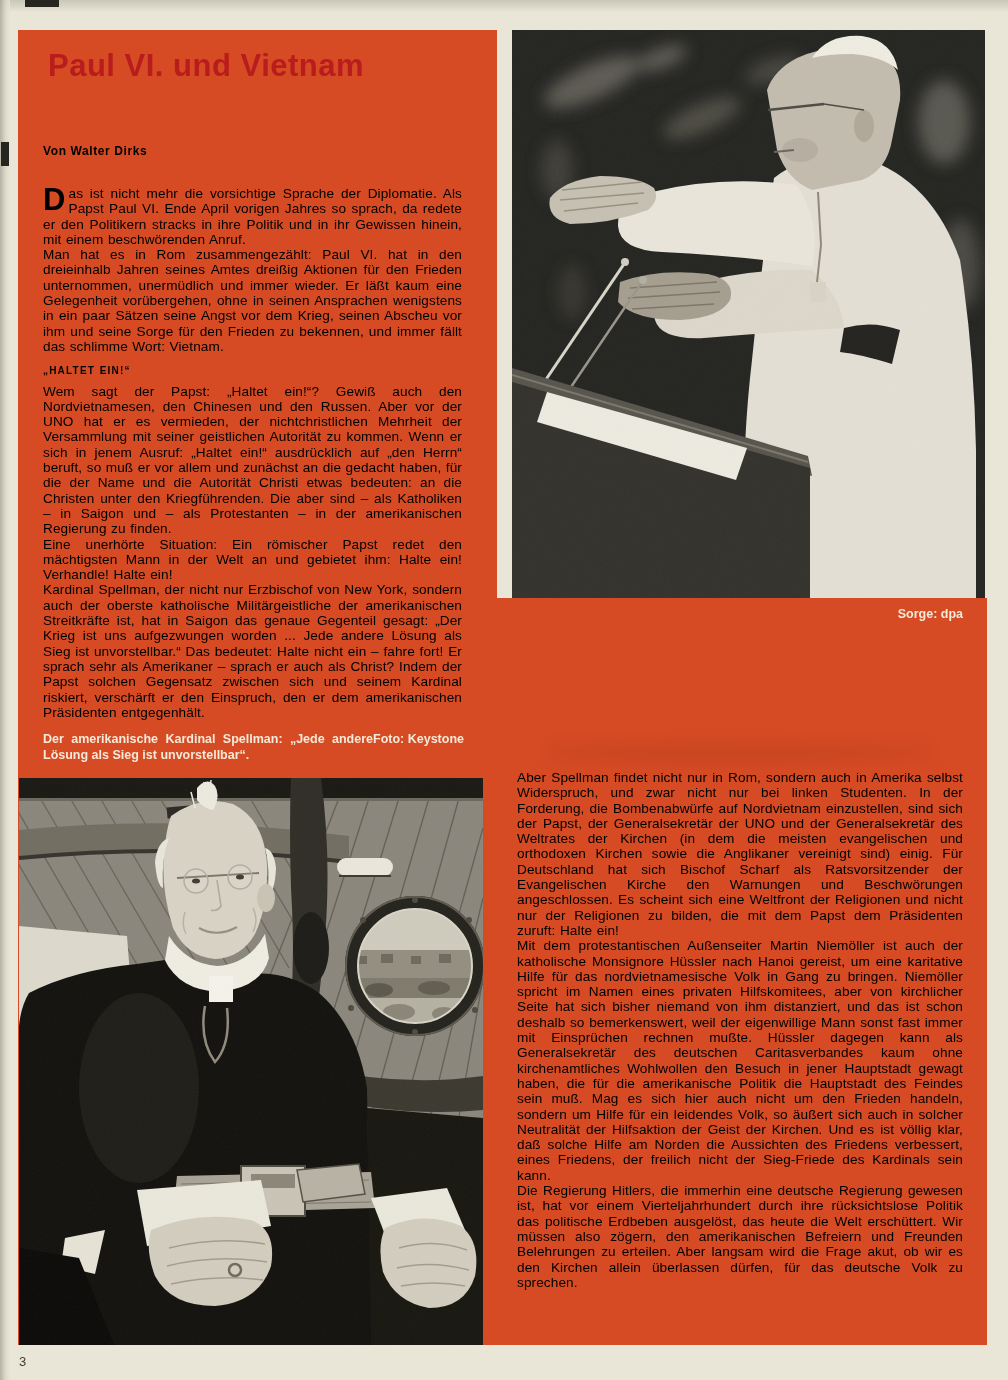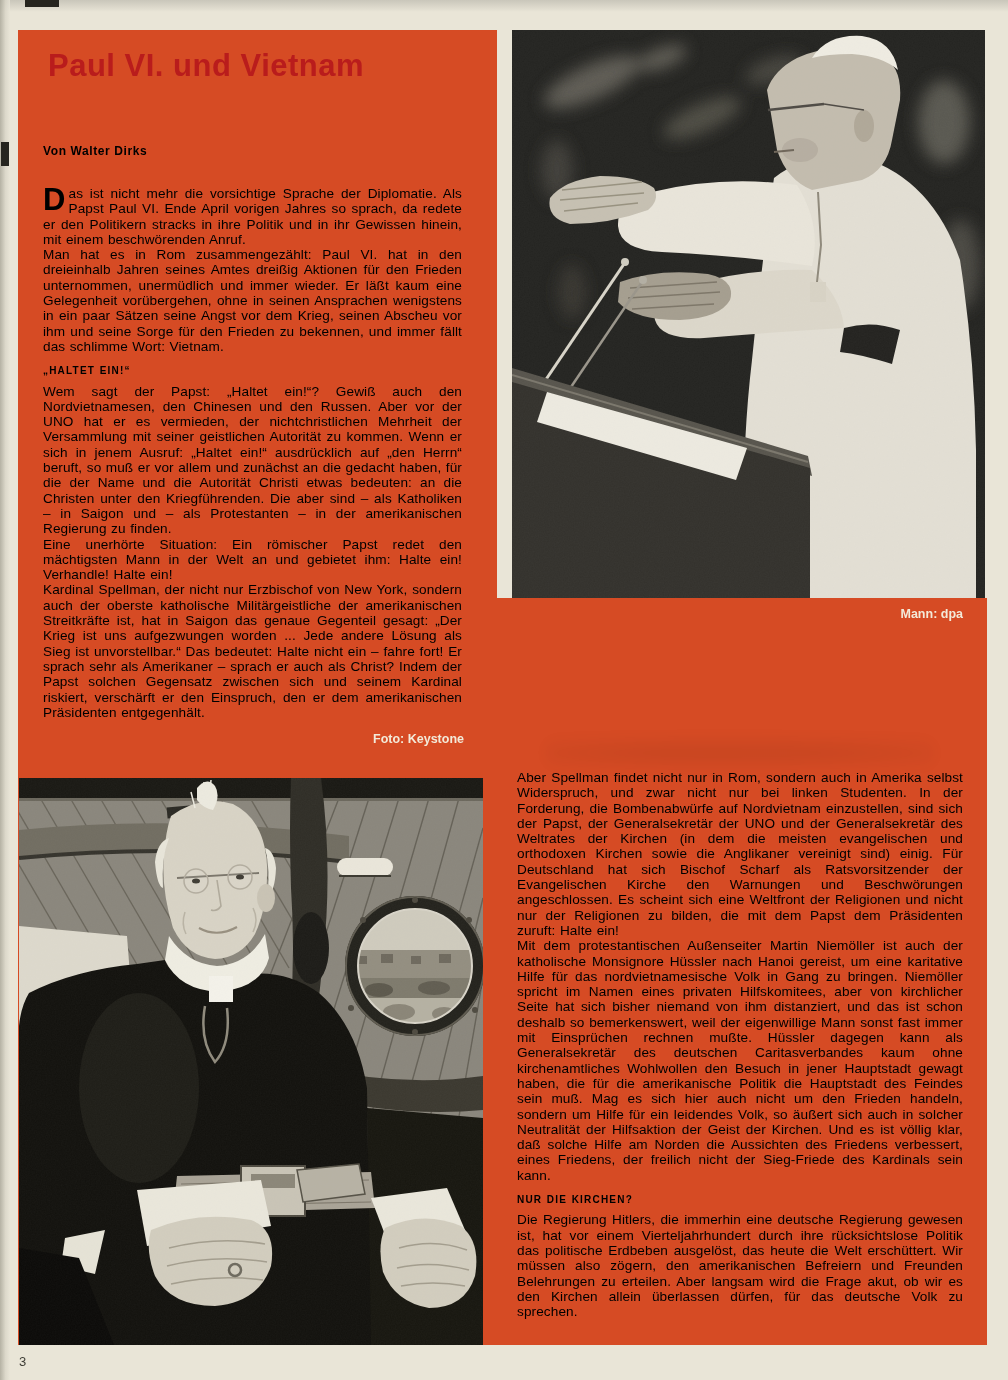--- a/index.html
+++ b/index.html
@@ -258,26 +258,26 @@
   <p><span class="dropcap">D</span><span>as ist nicht mehr die vorsichtige Sprache der Diplomatie. Als Papst Paul VI. Ende April vorigen Jahres so sprach, da redete er den Politikern stracks in ihre Politik und in ihr Gewissen hinein, mit einem beschwörenden Anruf.</span></p>
   <p>Man hat es in Rom zusammengezählt: Paul VI. hat in den dreieinhalb Jahren seines Amtes dreißig Aktionen für den Frieden unternommen, unermüdlich und immer wieder. Er läßt kaum eine Gelegenheit vorübergehen, ohne in seinen Ansprachen wenigstens in ein paar Sätzen seine Angst vor dem Krieg, seinen Abscheu vor ihm und seine Sorge für den Frieden zu bekennen, und immer fällt das schlimme Wort: Vietnam.</p>
   <h3>„HALTET EIN!“</h3>
   <p>Wem sagt der Papst: „Haltet ein!“? Gewiß auch den Nordvietnamesen, den Chinesen und den Russen. Aber vor der UNO hat er es vermieden, der nichtchristlichen Mehrheit der Versammlung mit seiner geistlichen Autorität zu kommen. Wenn er sich in jenem Ausruf: „Haltet ein!“ ausdrücklich auf „den Herrn“ beruft, so muß er vor allem und zunächst an die gedacht haben, für die der Name und die Autorität Christi etwas bedeuten: an die Christen unter den Kriegführenden. Die aber sind – als Katholiken – in Saigon und – als Protestanten – in der amerikanischen Regierung zu finden.</p>
   <p>Eine unerhörte Situation: Ein römischer Papst redet den mächtigsten Mann in der Welt an und gebietet ihm: Halte ein! Verhandle! Halte ein!</p>
   <p>Kardinal Spellman, der nicht nur Erzbischof von New York, sondern auch der oberste katholische Militärgeistliche der amerikanischen Streitkräfte ist, hat in Saigon das genaue Gegenteil gesagt: „Der Krieg ist uns aufgezwungen worden ... Jede andere Lösung als Sieg ist unvorstellbar.“ Das bedeutet: Halte nicht ein – fahre fort! Er sprach sehr als Amerikaner – sprach er auch als Christ? Indem der Papst solchen Gegensatz zwischen sich und seinem Kardinal riskiert, verschärft er den Einspruch, den er dem amerikanischen Präsidenten entgegenhält.</p>
 </div>
 
 <div id="spellman-caption" class="caption">
   <span class="credit">Foto: Keystone</span>
+  <span>Der amerikanische Kardinal Spellman: „Jede andere Lösung als Sieg ist unvorstellbar“.</span>
 </div>
 
 <div id="pope-caption" class="caption">
-  <span class="credit">Mann: dpa</span>
+  <span class="credit">Sorge: dpa</span>
 </div>
 
 <div id="right-body" class="txt bodycol">
   <p>Aber Spellman findet nicht nur in Rom, sondern auch in Amerika selbst Widerspruch, und zwar nicht nur bei linken Studenten. In der Forderung, die Bombenabwürfe auf Nordvietnam einzustellen, sind sich der Papst, der Generalsekretär der UNO und der Generalsekretär des Weltrates der Kirchen (in dem die meisten evangelischen und orthodoxen Kirchen sowie die Anglikaner vereinigt sind) einig. Für Deutschland hat sich Bischof Scharf als Ratsvorsitzender der Evangelischen Kirche den Warnungen und Beschwörungen angeschlossen. Es scheint sich eine Weltfront der Religionen und nicht nur der Religionen zu bilden, die mit dem Papst dem Präsidenten zuruft: Halte ein!</p>
   <p>Mit dem protestantischen Außenseiter Martin Niemöller ist auch der katholische Monsignore Hüssler nach Hanoi gereist, um eine karitative Hilfe für das nordvietnamesische Volk in Gang zu bringen. Niemöller spricht im Namen eines privaten Hilfskomitees, aber von kirchlicher Seite hat sich bisher niemand von ihm distanziert, und das ist schon deshalb so bemerkenswert, weil der eigenwillige Mann sonst fast immer mit Einsprüchen rechnen mußte. Hüssler dagegen kann als Generalsekretär des deutschen Caritasverbandes kaum ohne kirchenamtliches Wohlwollen den Besuch in jener Hauptstadt gewagt haben, die für die amerikanische Politik die Hauptstadt des Feindes sein muß. Mag es sich hier auch nicht um den Frieden handeln, sondern um Hilfe für ein leidendes Volk, so äußert sich auch in solcher Neutralität der Hilfsaktion der Geist der Kirchen. Und es ist völlig klar, daß solche Hilfe am Norden die Aussichten des Friedens verbessert, eines Friedens, der freilich nicht der Sieg-Friede des Kardinals sein kann.</p>
-  <h3>NUR DIE KIRCHEN?</h3>
   <p>Die Regierung Hitlers, die immerhin eine deutsche Regierung gewesen ist, hat vor einem Vierteljahrhundert durch ihre rücksichtslose Politik das politische Erdbeben ausgelöst, das heute die Welt erschüttert. Wir müssen also zögern, den amerikanischen Befreiern und Freunden Belehrungen zu erteilen. Aber langsam wird die Frage akut, ob wir es den Kirchen allein überlassen dürfen, für das deutsche Volk zu sprechen.</p>
 </div>
 
 <div class="page-num">3</div>
 
 </body></html>

